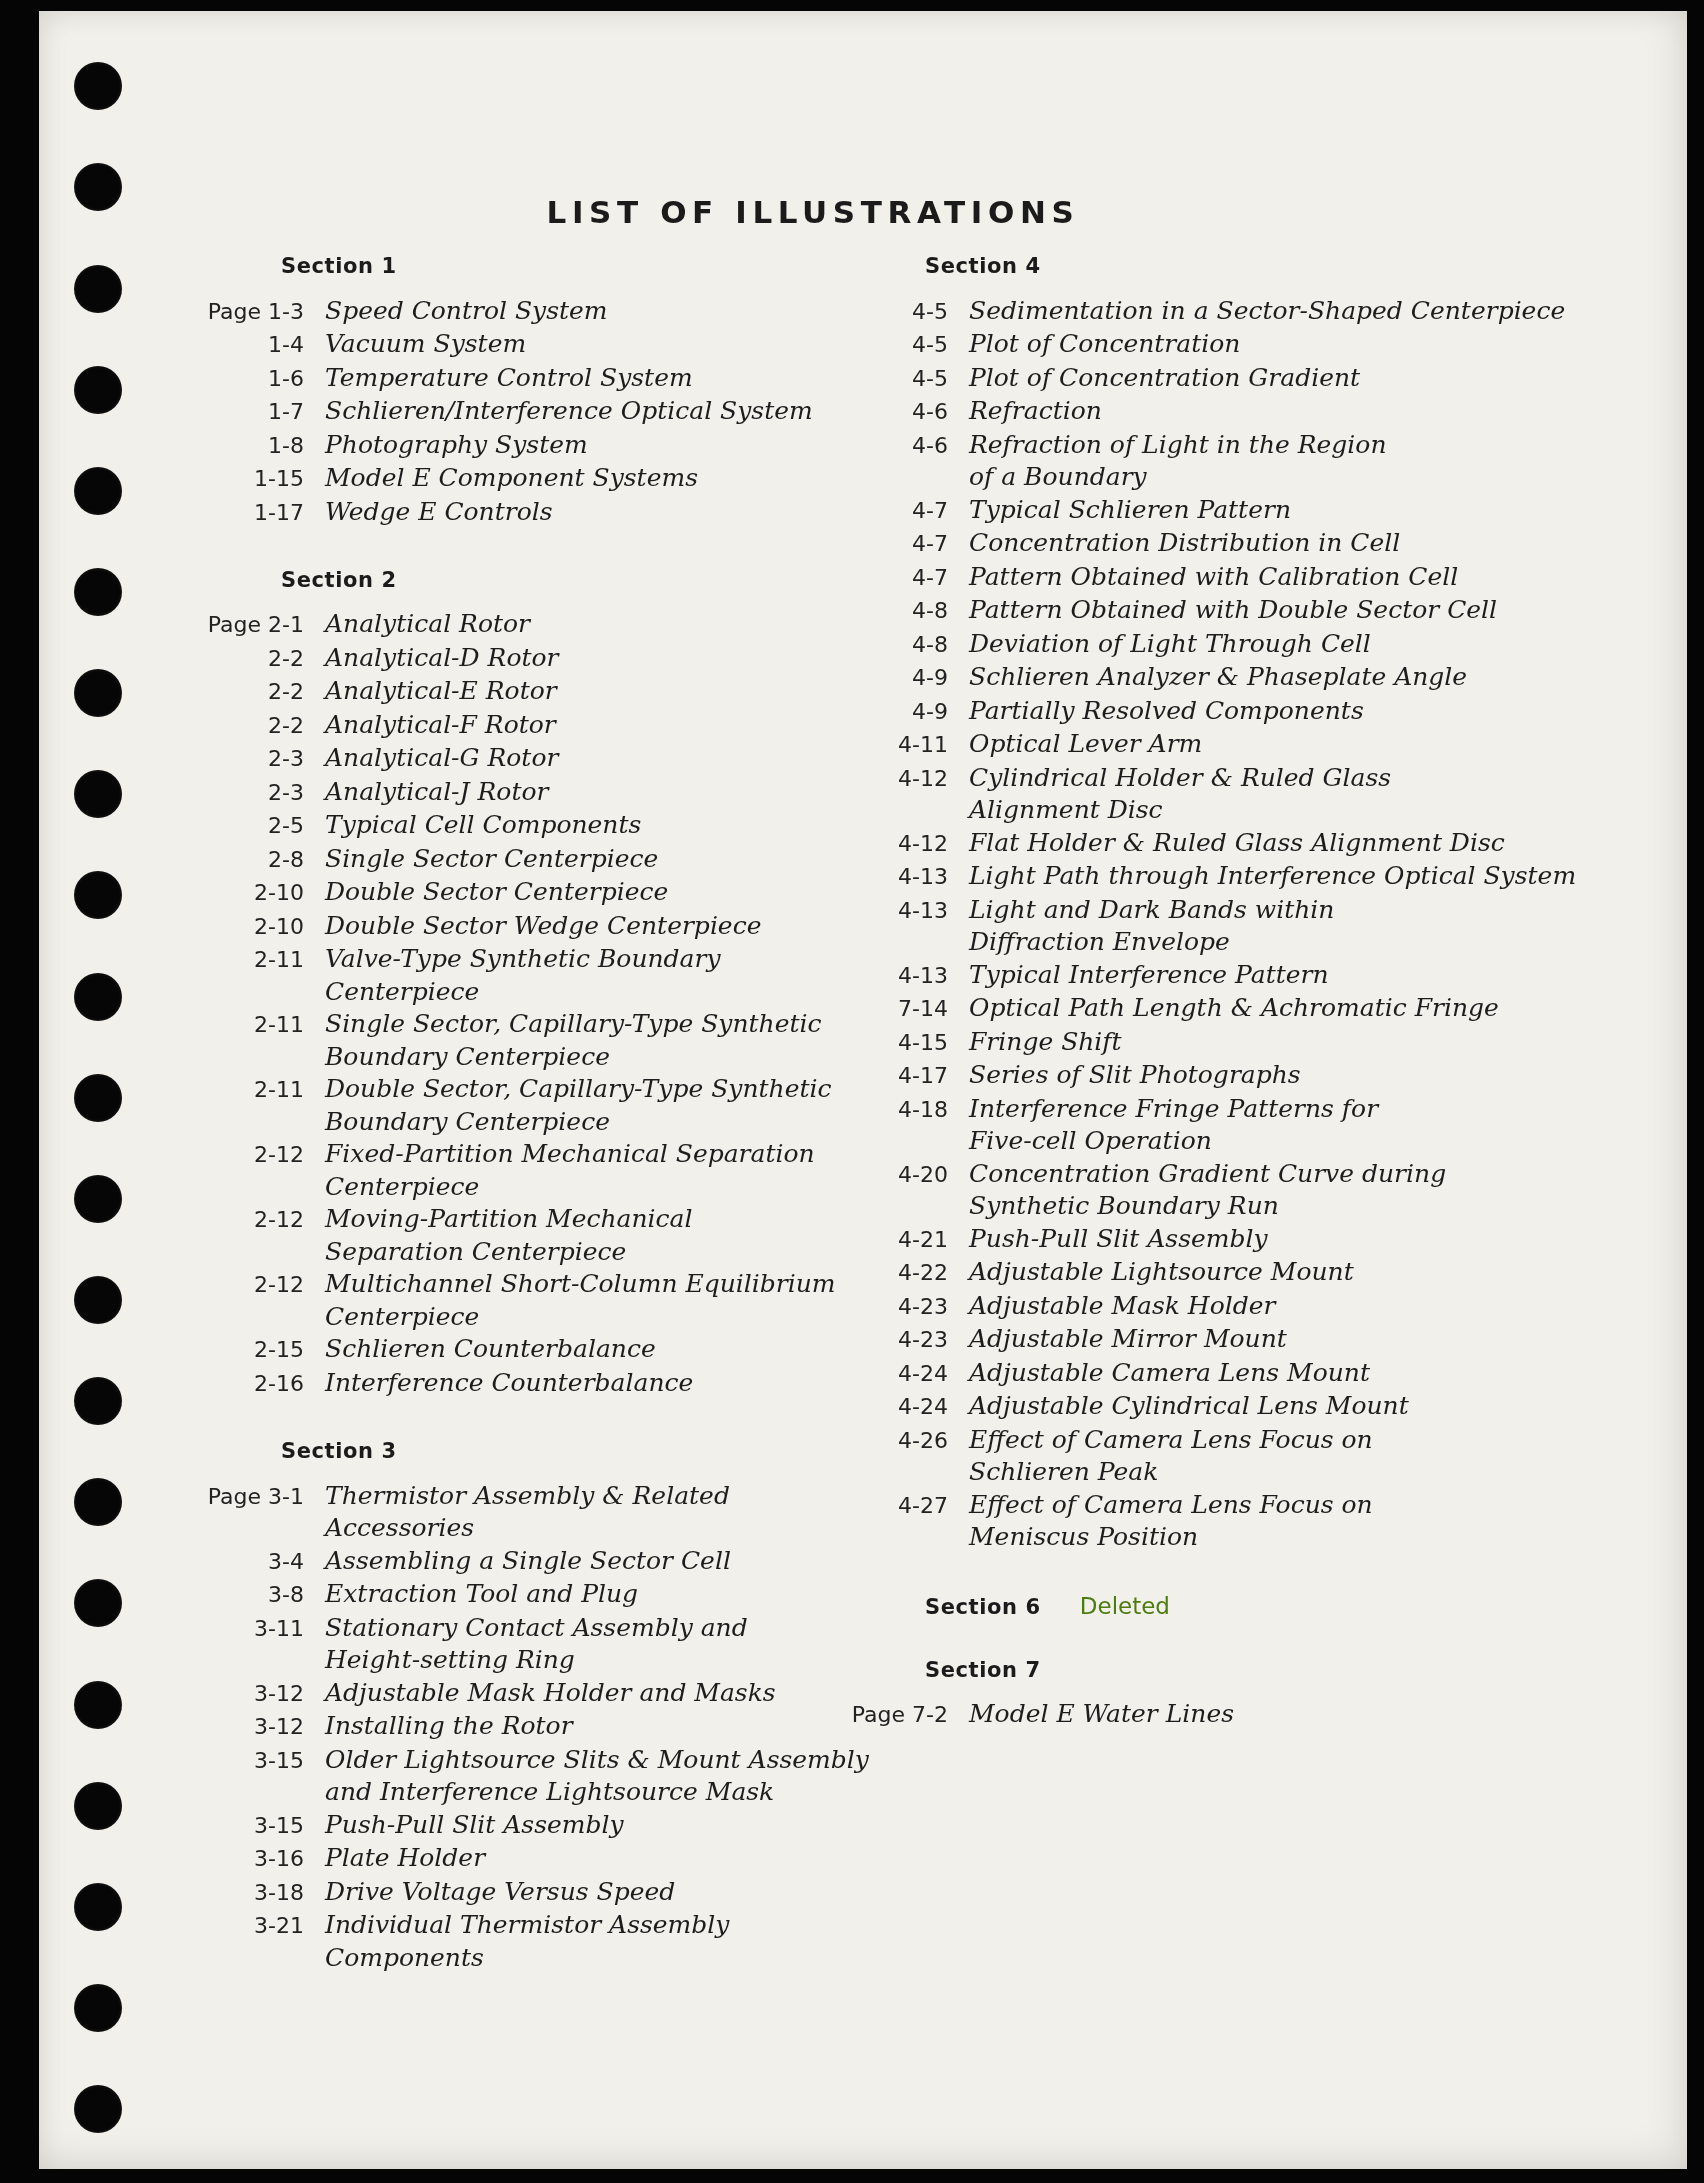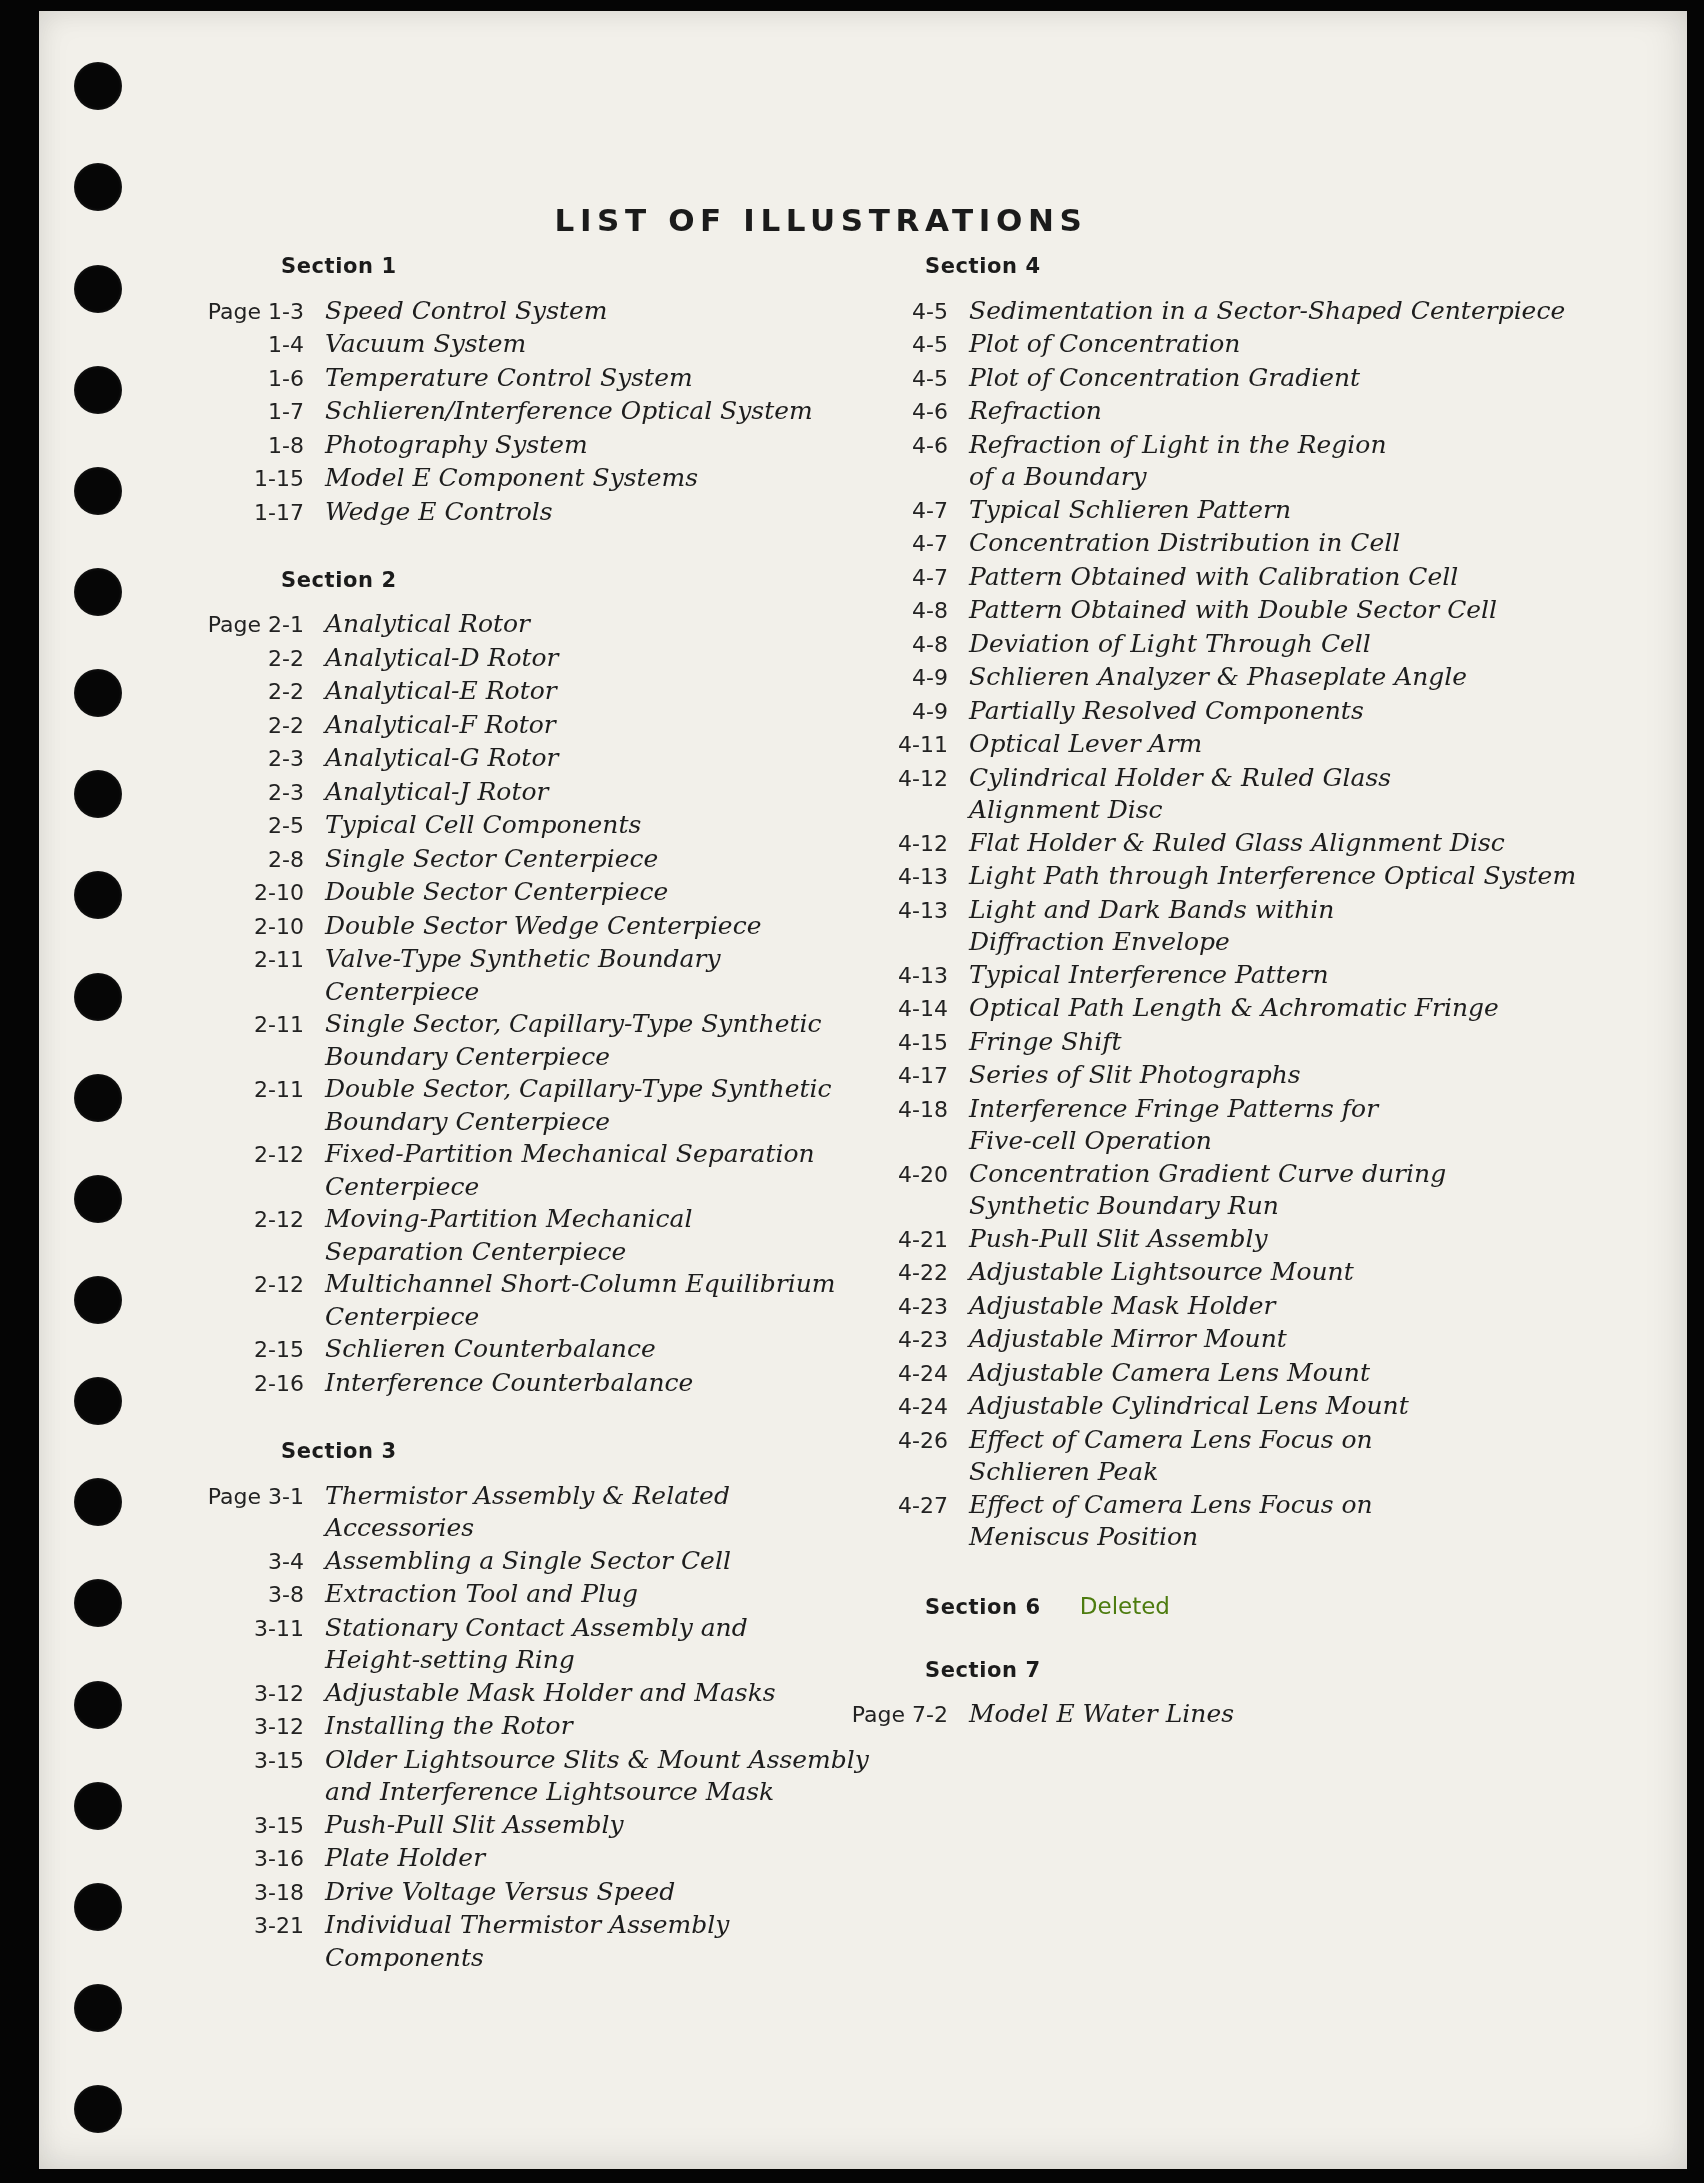--- a/index.html
+++ b/index.html
@@ -35,21 +35,21 @@
     height: 48px;
     border-radius: 50%;
     background: #060606;
     box-shadow: inset 0 0 3.8px rgba(255,255,255,0.12);
   }
   .doc-title {
     position: absolute;
     top: 183px;
     left: 774px;
     transform: translateX(-50%);
-    margin: 8px;
+    margin: 0;
     font-family: "DejaVu Sans", sans-serif;
     font-weight: bold;
     font-size: 31px;
     letter-spacing: 5.6px;
     color: #1b1b1b;
     white-space: nowrap;
   }
   .cols {
     position: absolute;
     top: 243px;
@@ -443,21 +443,21 @@
     <span class="entry-title">Light and Dark Bands within
 Diffraction Envelope</span>
   </div>
 
   <div class="entry">
     <span class="entry-page">4-13</span>
     <span class="entry-title">Typical Interference Pattern</span>
   </div>
 
   <div class="entry">
-    <span class="entry-page">4-14</span>
+    <span class="entry-page">7-14</span>
     <span class="entry-title">Optical Path Length &amp; Achromatic Fringe</span>
   </div>
 
   <div class="entry">
     <span class="entry-page">4-15</span>
     <span class="entry-title">Fringe Shift</span>
   </div>
 
   <div class="entry">
     <span class="entry-page">4-17</span>

